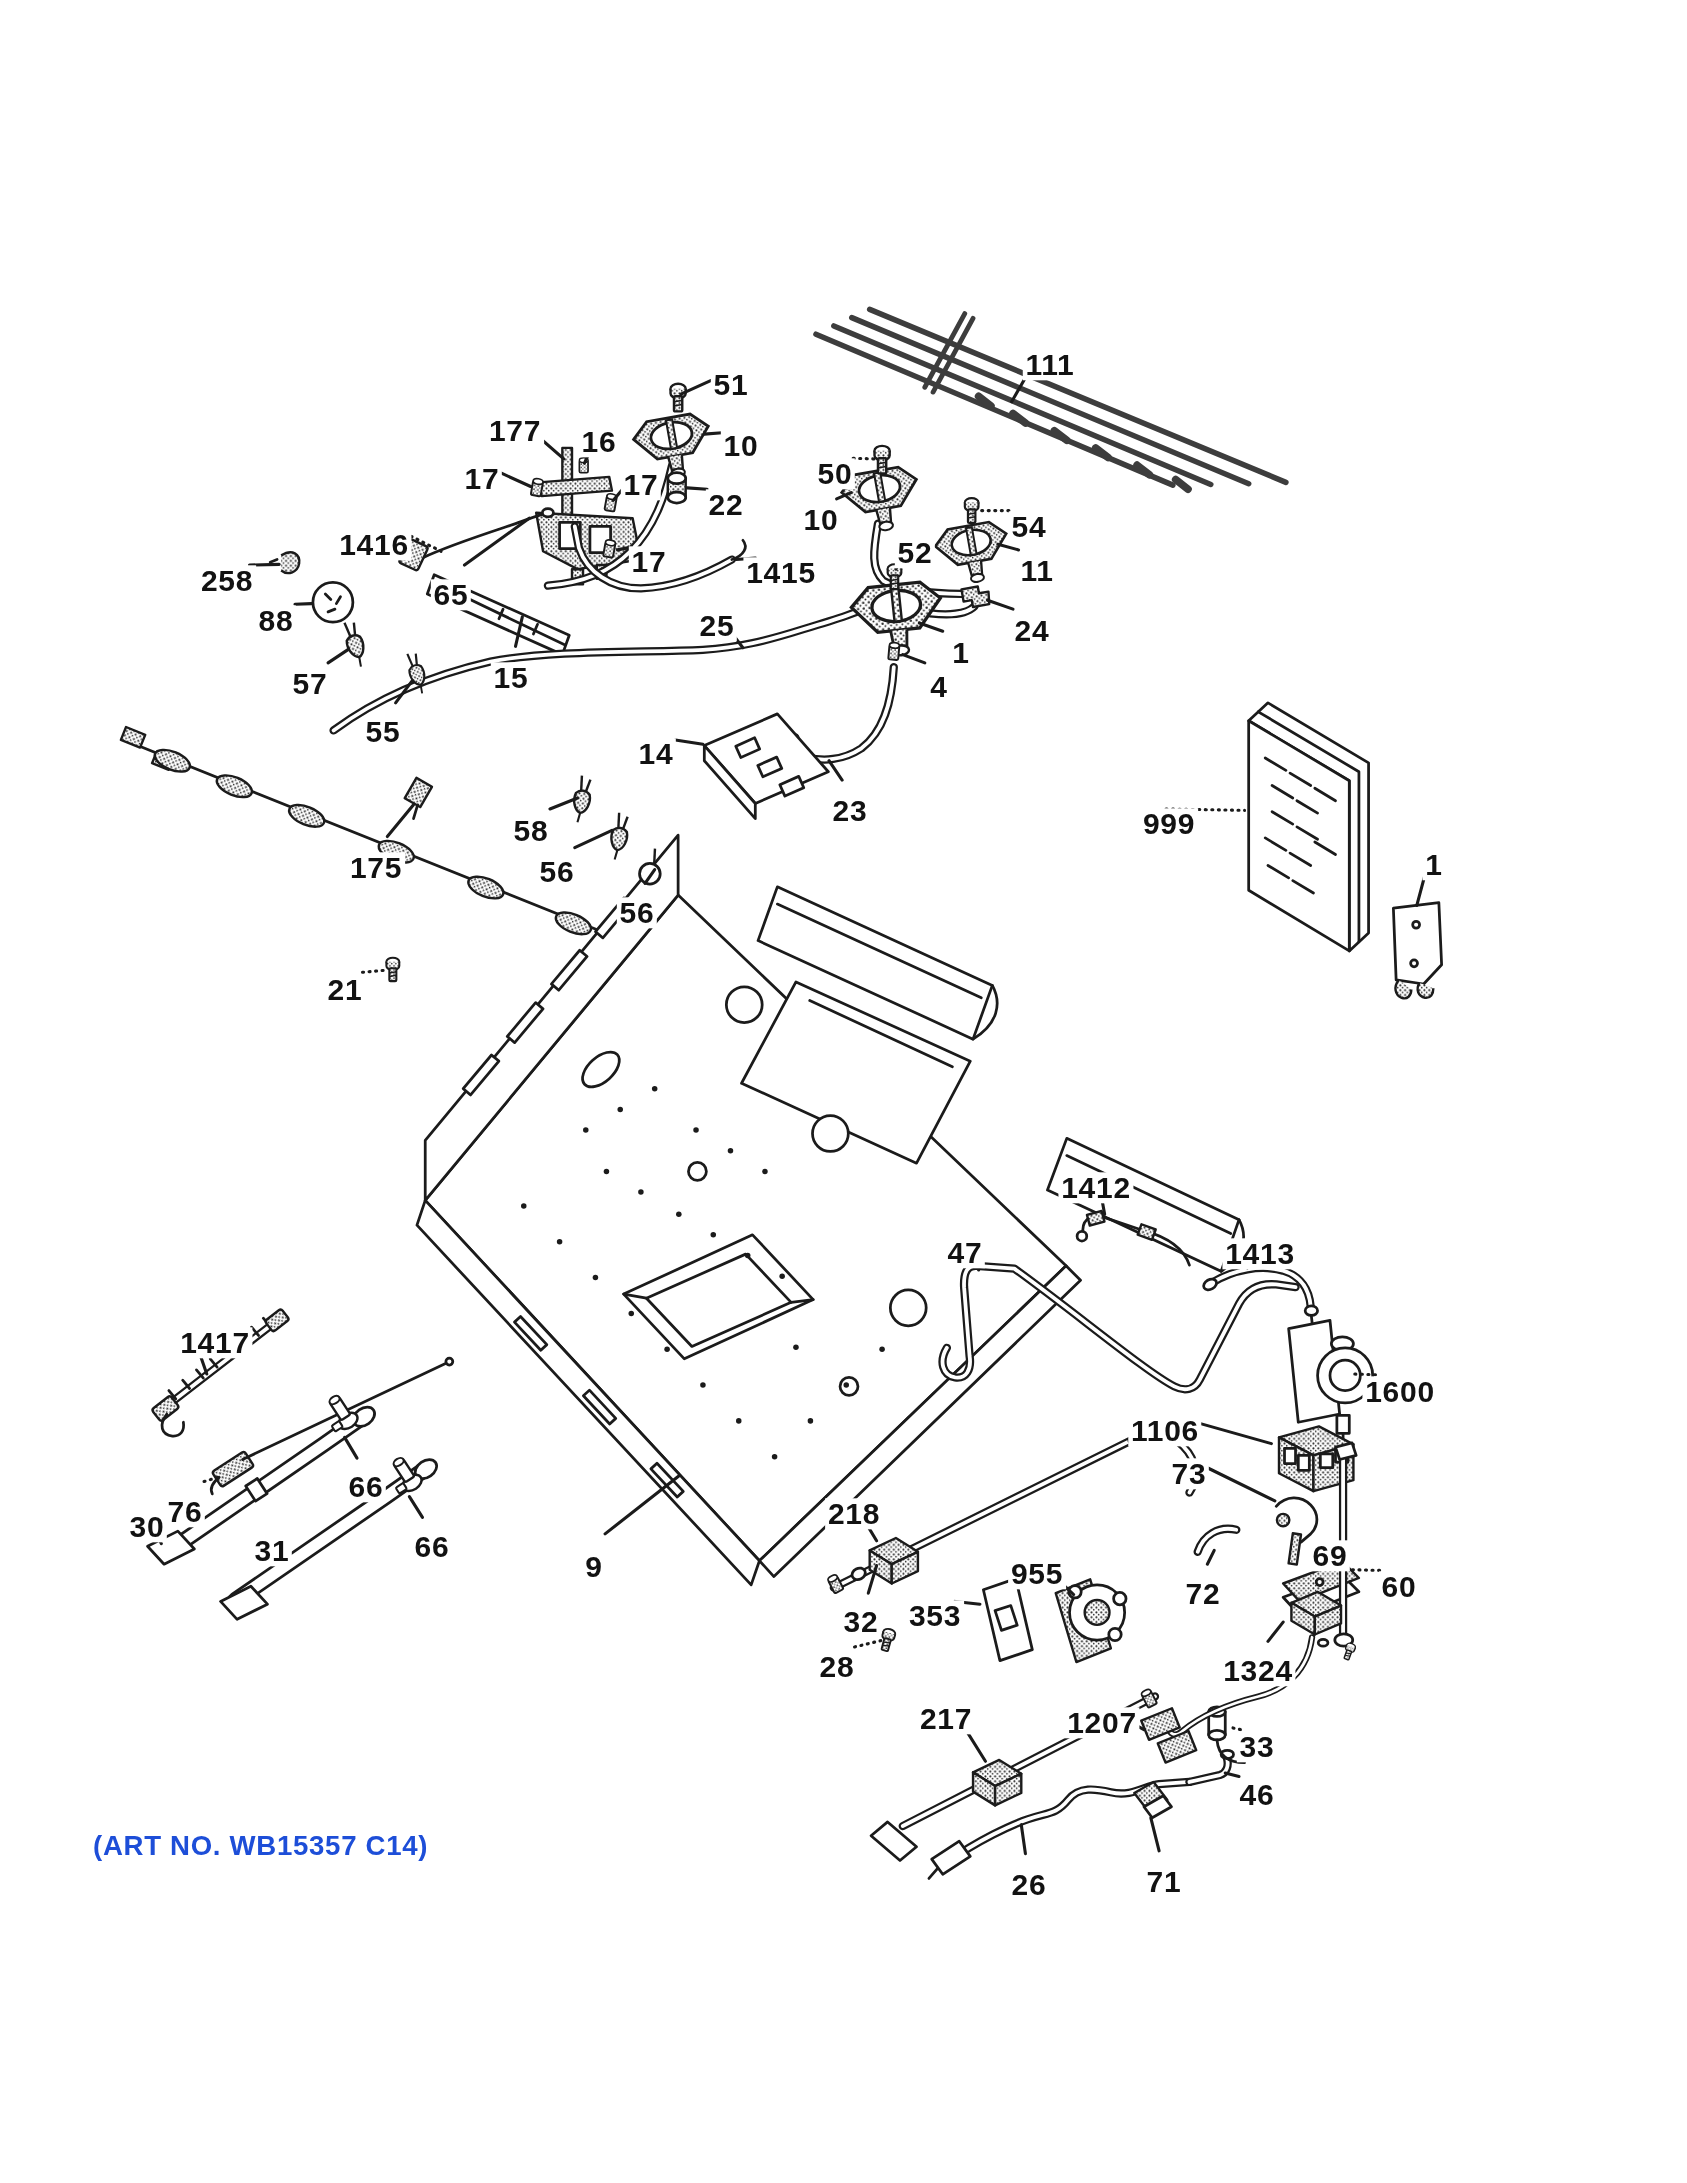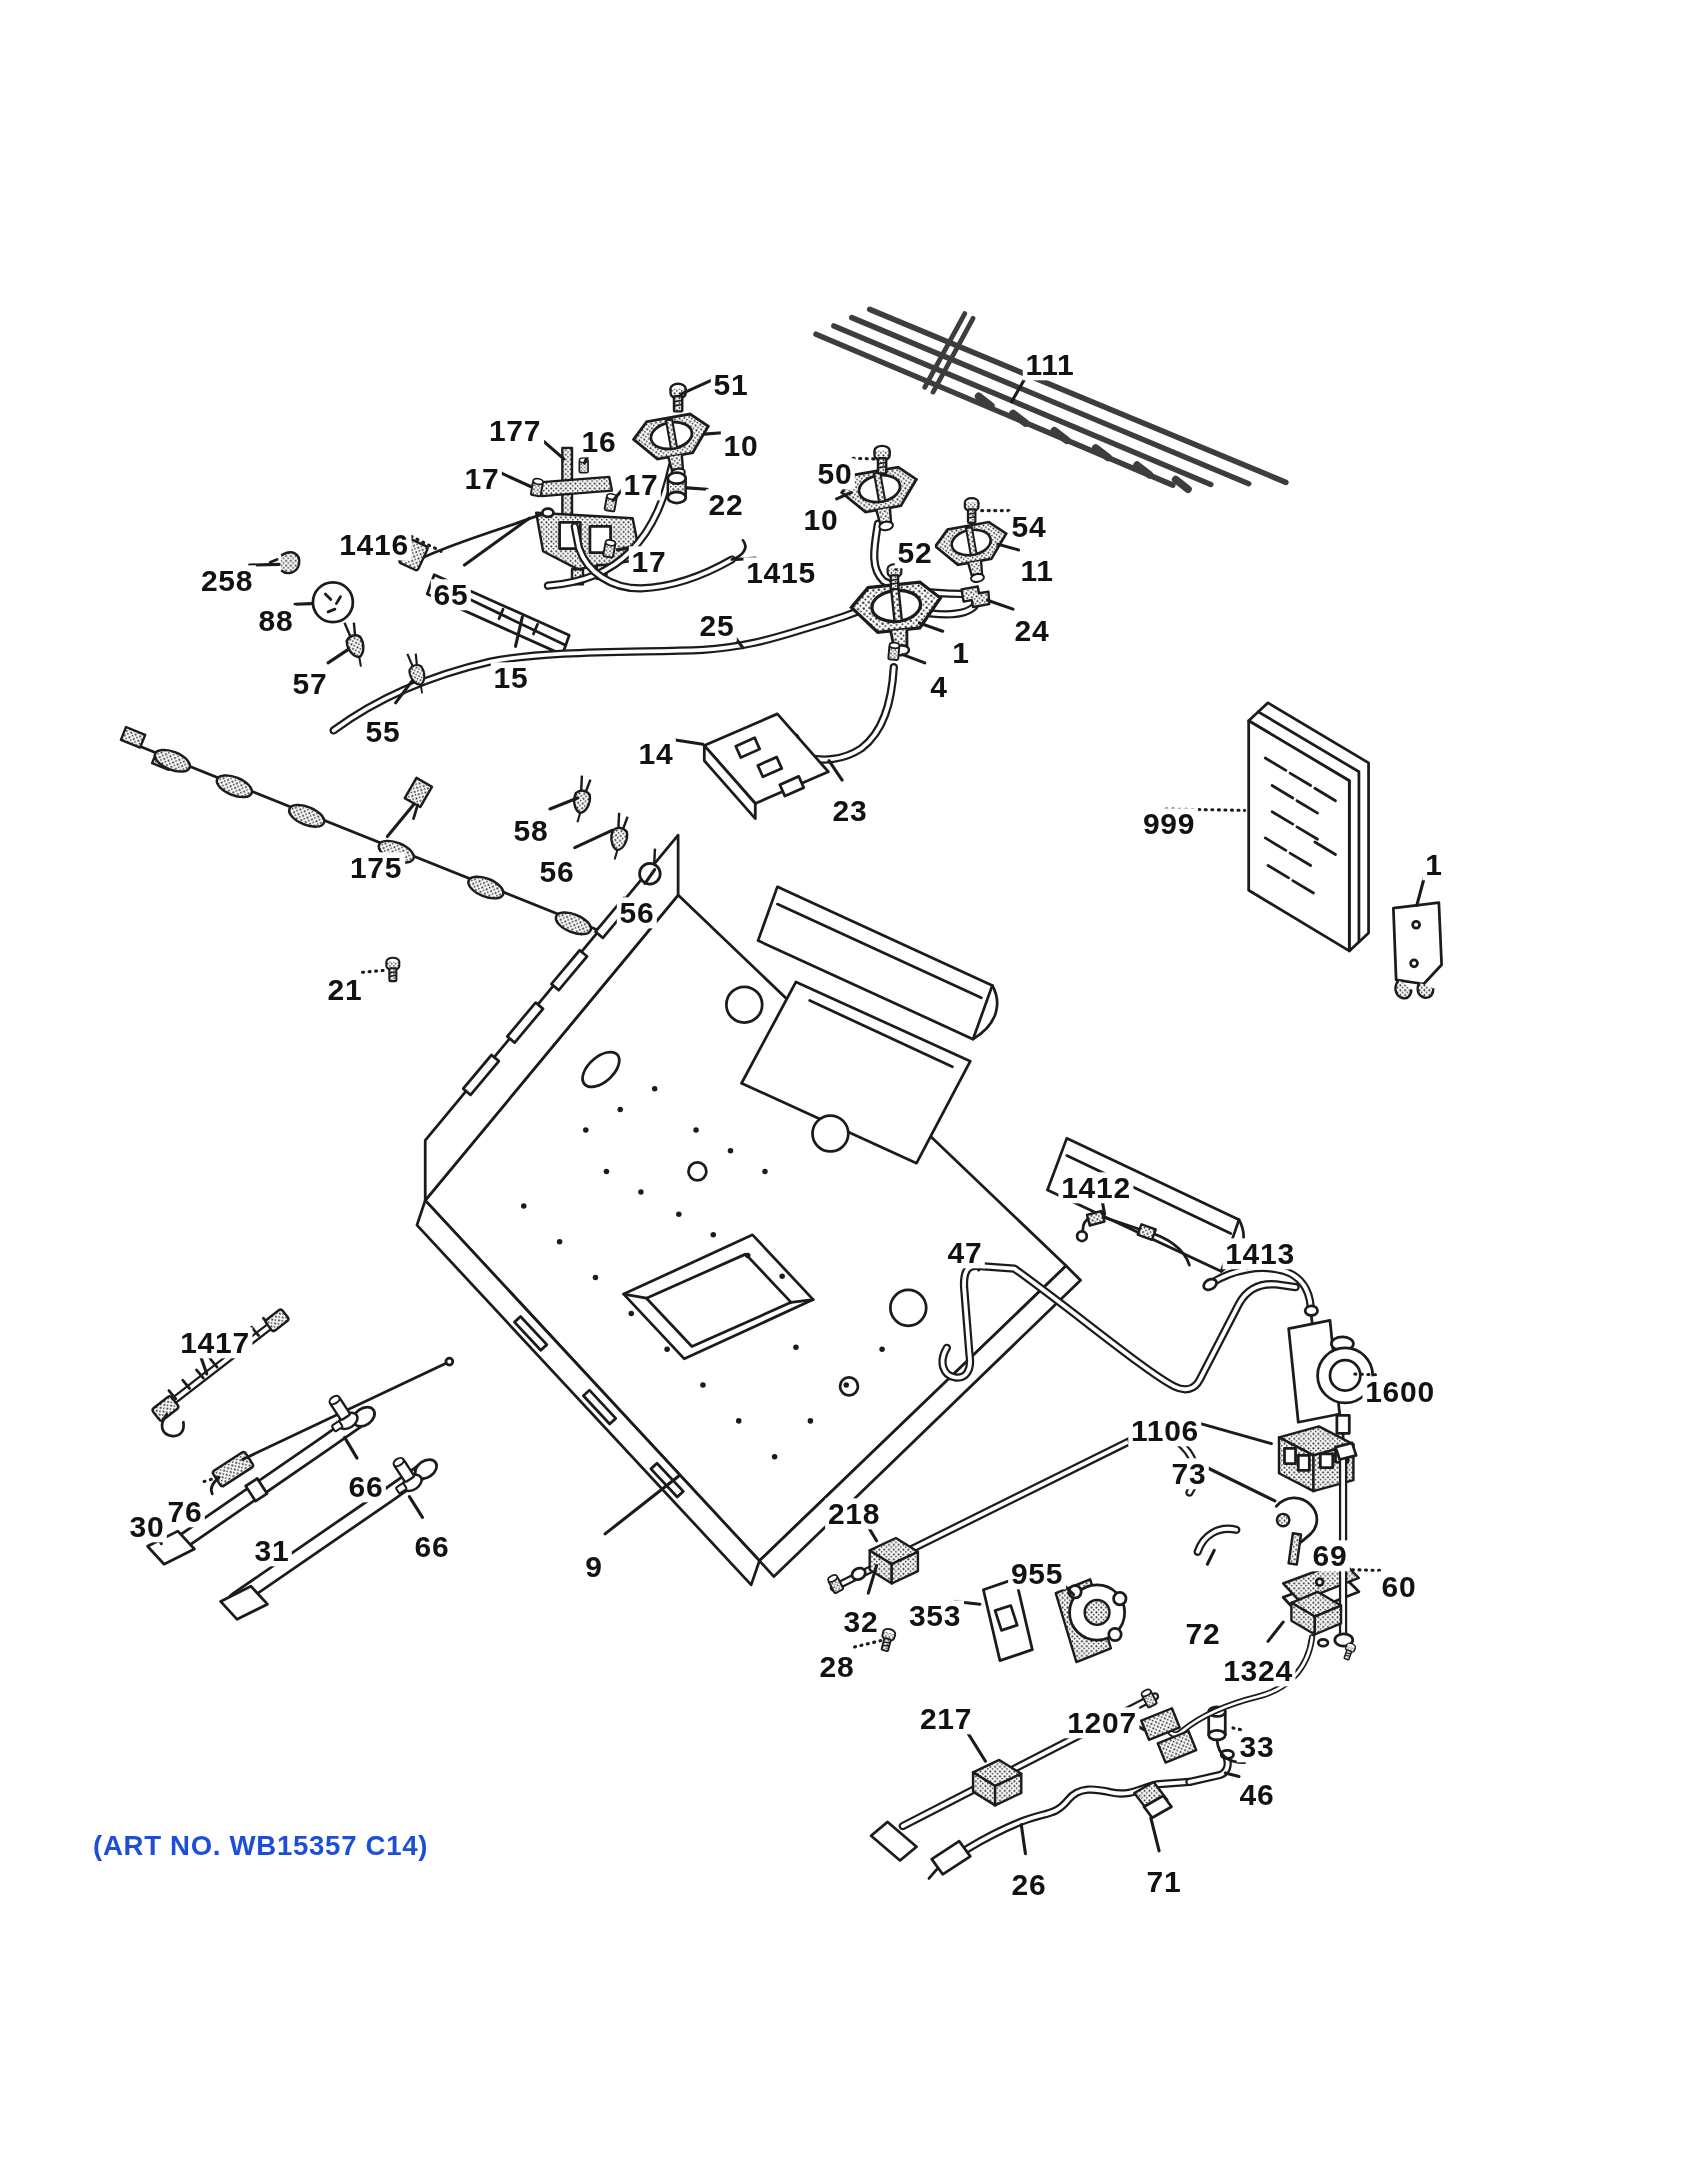--- a/index.html
+++ b/index.html
@@ -581,21 +581,21 @@
       <div class="callout" style="left: 965px; top: 1237px;">47</div>
       <div class="callout" style="left: 1260px; top: 1238px;">1413</div>
       <div class="callout" style="left: 1400px; top: 1376px; text-align: center;">1600</div>
       <div class="callout" style="left: 1165px; top: 1415px;">1106</div>
       <div class="callout" style="left: 1189px; top: 1458px;">73</div>
       <div class="callout" style="left: 854px; top: 1498px;">218</div>
       <div class="callout" style="left: 1037px; top: 1558px;">955</div>
       <div class="callout" style="left: 935px; top: 1600px;">353</div>
       <div class="callout" style="left: 861px; top: 1606px;">32</div>
       <div class="callout" style="left: 837px; top: 1651px;">28</div>
-      <div class="callout" style="left: 1203px; top: 1578px; margin-top: 40px;">72</div>
+      <div class="callout" style="left: 1203px; top: 1578px;">72</div>
       <div class="callout" style="left: 1330px; top: 1540px;">69</div>
       <div class="callout" style="left: 1399px; top: 1571px;">60</div>
       <div class="callout" style="left: 1258px; top: 1655px;">1324</div>
       <div class="callout" style="left: 946px; top: 1703px;">217</div>
       <div class="callout" style="left: 1102px; top: 1707px;">1207</div>
       <div class="callout" style="left: 1257px; top: 1731px;">33</div>
       <div class="callout" style="left: 1257px; top: 1779px;">46</div>
       <div class="callout" style="left: 1029px; top: 1869px;">26</div>
       <div class="callout" style="left: 1164px; top: 1866px;">71</div>
       <div class="callout" style="left: 191px; top: 1327px; margin-left: 24px;">1417</div>

